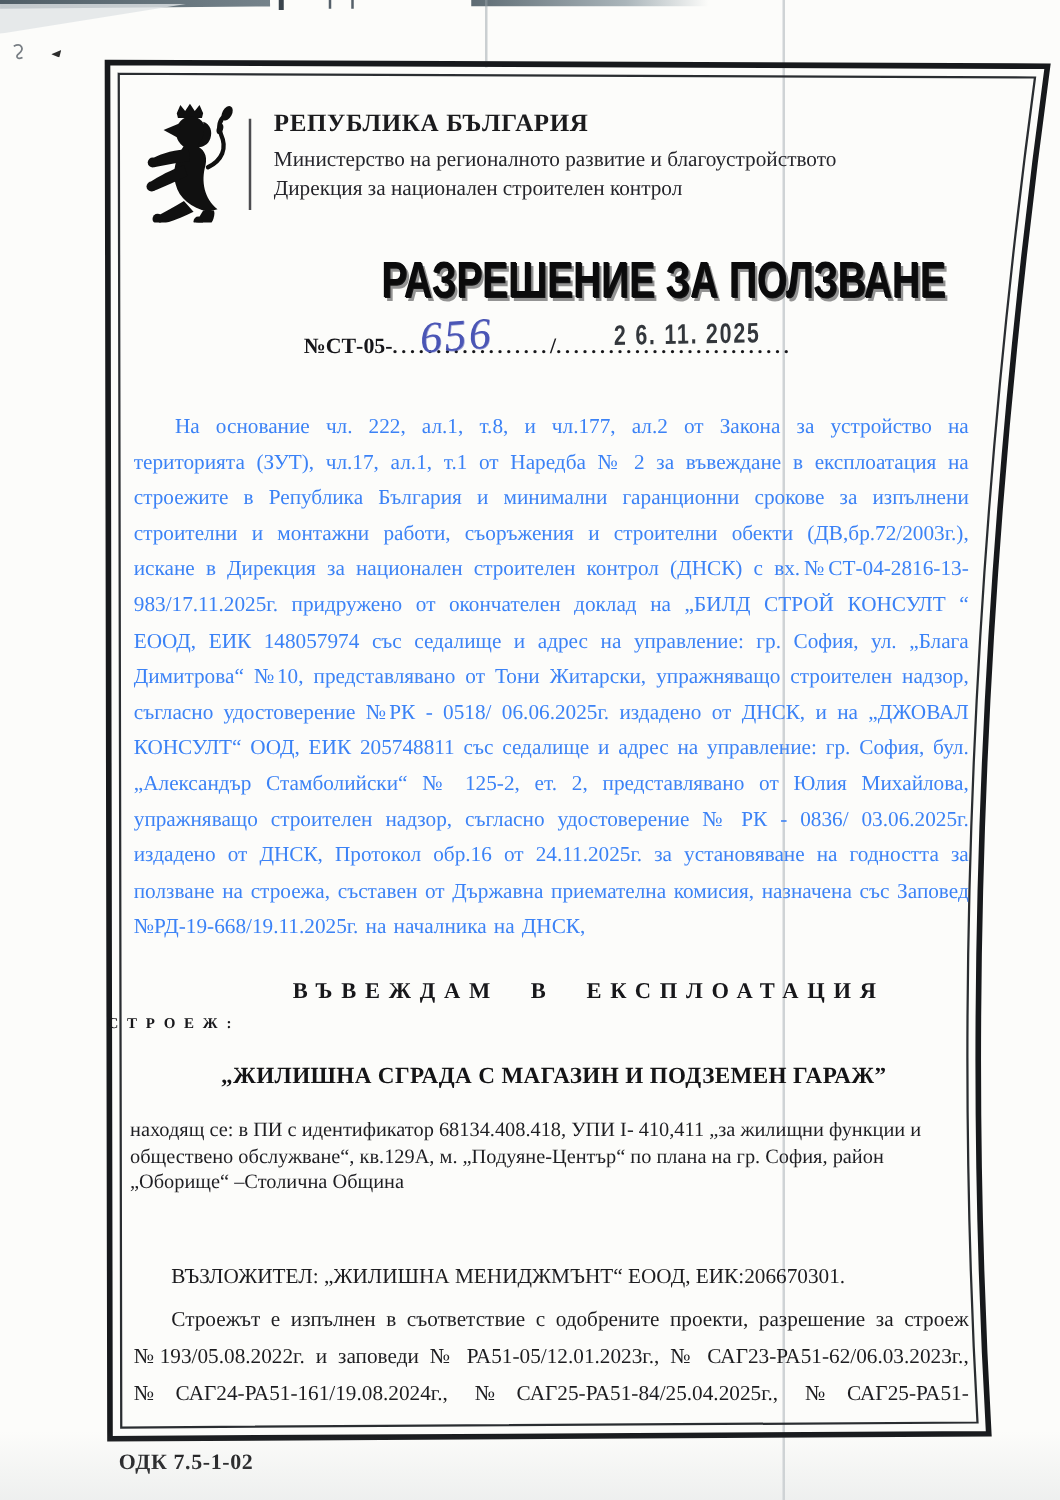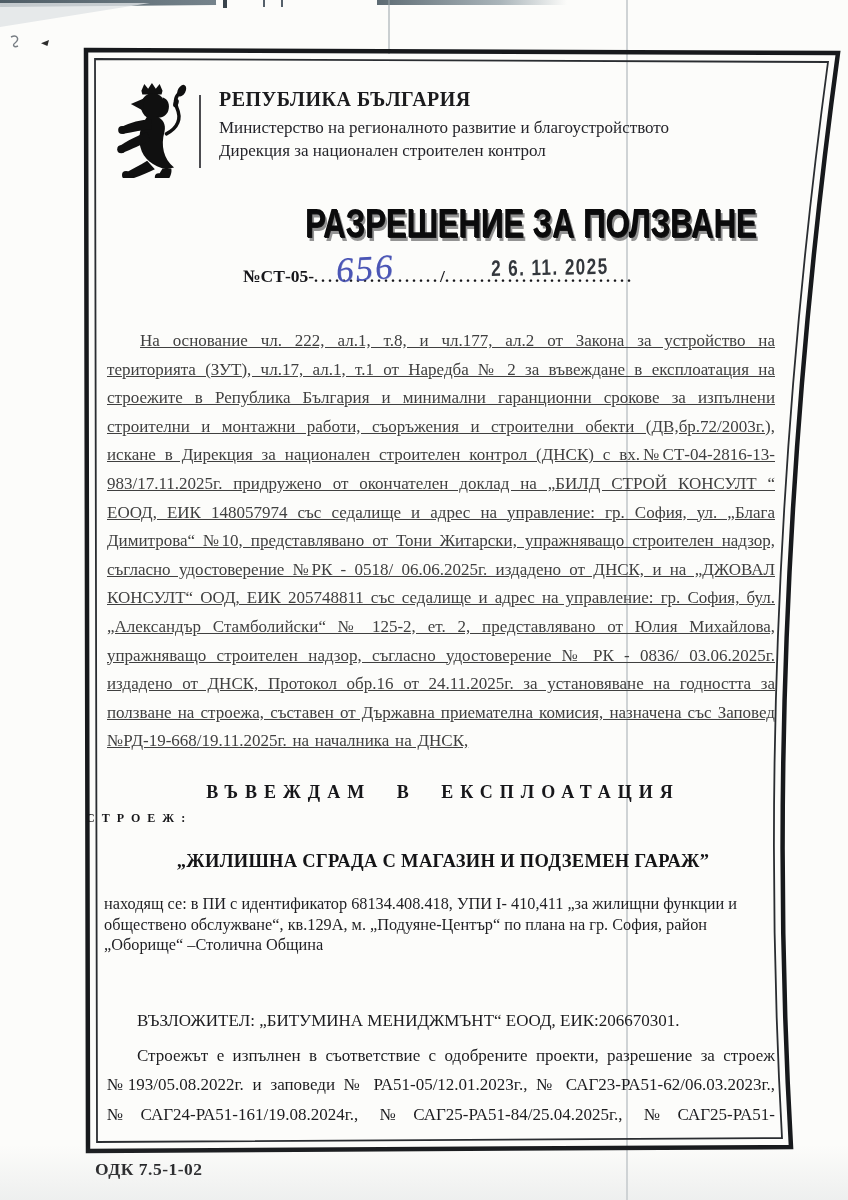--- a/index.html
+++ b/index.html
@@ -56,23 +56,23 @@
   .handwritten { position:absolute; left:93px; top:-17px; font-size:35px; font-style:italic;
     font-weight:normal; color:#4a55b5; transform:rotate(-4deg); letter-spacing:2px;
     text-shadow:0.5px 0.5px 0 rgba(74,85,181,0.55);}
   .date-stamp { position:absolute; left:248px; top:-10px; font-family:"Liberation Sans", sans-serif;
     font-size:18px; font-weight:700; letter-spacing:1.5px; color:#33373c;
     transform:scale(0.95,1.25) rotate(-0.8deg); transform-origin:left top; white-space:nowrap;}
 
   
   .para1 { position:absolute; left:107px; top:327px; width:668px;
     font-size:17px; line-height:28.6px; text-align:justify; text-indent:33px;
-    word-spacing:1.5px; color:#404040;text-decoration:underline;}
+    word-spacing:1.5px; color:#3b82f6;}
   .decl1 { position:absolute; left:86px; top:782px; width:714px; text-align:center;
-    font-size:18px; font-weight:bold; letter-spacing:7px; word-spacing:14px; color:#17171a;}
+    font-size:18px; font-weight:bold; letter-spacing:7px; word-spacing:14px; color:#17171a;padding-left:28px;}
   .decl2 { position:absolute; left:86px; top:811px; width:714px; 
     font-size:12px; font-weight:bold; letter-spacing:7px; color:#17171a;}
   .building { position:absolute; left:86px; top:851px; width:714px; text-align:center;
     font-size:18.5px; font-weight:bold; letter-spacing:.3px; color:#141416;}
   .location { position:absolute; left:104px; top:894px; width:672px; text-align:left;
     font-size:16.3px; line-height:20.5px; color:#1e1e22;}
   .client-line { position:absolute; left:137px; top:1011px; font-size:17px; color:#1c1c1f;}
   .client-label { font-weight:normal; }
   .compliance { position:absolute; left:107px; top:1041px; width:668px;
     font-size:17px; line-height:29.3px; text-align:justify; text-align-last:justify;
@@ -139,19 +139,19 @@
     <span class="handwritten">656</span>
     <span class="date-stamp">2 6. 11. 2025</span>
   </div>
 
   <div class="para1">На основание чл. 222, ал.1, т.8, и чл.177, ал.2 от Закона за устройство на територията (ЗУТ), чл.17, ал.1, т.1 от Наредба № 2 за въвеждане в експлоатация на строежите в Република България и минимални гаранционни срокове за изпълнени строителни и монтажни работи, съоръжения и строителни обекти (ДВ,бр.72/2003г.), искане в Дирекция за национален строителен контрол (ДНСК) с вх.№СТ-04-2816-13-983/17.11.2025г. придружено от окончателен доклад на „БИЛД СТРОЙ КОНСУЛТ “ ЕООД, ЕИК 148057974 със седалище и адрес на управление: гр. София, ул. „Блага Димитрова“ №10, представлявано от Тони Житарски, упражняващо строителен надзор, съгласно удостоверение №РК - 0518/ 06.06.2025г. издадено от ДНСК, и на „ДЖОВАЛ КОНСУЛТ“ ООД, ЕИК 205748811 със седалище и адрес на управление: гр. София, бул. „Александър Стамболийски“ № 125-2, ет. 2, представлявано от Юлия Михайлова, упражняващо строителен надзор, съгласно удостоверение № РК - 0836/ 03.06.2025г. издадено от ДНСК, Протокол обр.16 от 24.11.2025г. за установяване на годността за ползване на строежа, съставен от Държавна приемателна комисия, назначена със Заповед №РД-19-668/19.11.2025г. на началника на ДНСК,</div>
   <div class="decl1">ВЪВЕЖДАМ В ЕКСПЛОАТАЦИЯ</div>
   <div class="decl2">СТРОЕЖ:</div>
   <div class="building">„ЖИЛИШНА СГРАДА С МАГАЗИН И ПОДЗЕМЕН ГАРАЖ”</div>
   <div class="location">находящ се: в ПИ с идентификатор 68134.408.418, УПИ I- 410,411 „за жилищни функции и обществено обслужване“, кв.129А,  м. „Подуяне-Център“ по плана на гр. София, район „Оборище“ –Столична Община</div>
   <div class="client-line">
-    <span class="client-label">ВЪЗЛОЖИТЕЛ:</span><span> „БИТУМИНА МЕНИДЖМЪНТ“ ЕООД, ЕИК:206670301.</span>
+    <span class="client-label">ВЪЗЛОЖИТЕЛ:</span><span> „ЖИЛИШНА МЕНИДЖМЪНТ“ ЕООД, ЕИК:206670301.</span>
   </div>
   <div class="compliance">Строежът е изпълнен в съответствие с одобрените проекти, разрешение за строеж №193/05.08.2022г. и заповеди № РА51-05/12.01.2023г., № САГ23-РА51-62/06.03.2023г., №САГ24-РА51-161/19.08.2024г., №САГ25-РА51-84/25.04.2025г., №САГ25-РА51-</div>
 
   <div class="footer-code">ОДК 7.5-1-02</div>
 
 </div>
 
 </body></html>

